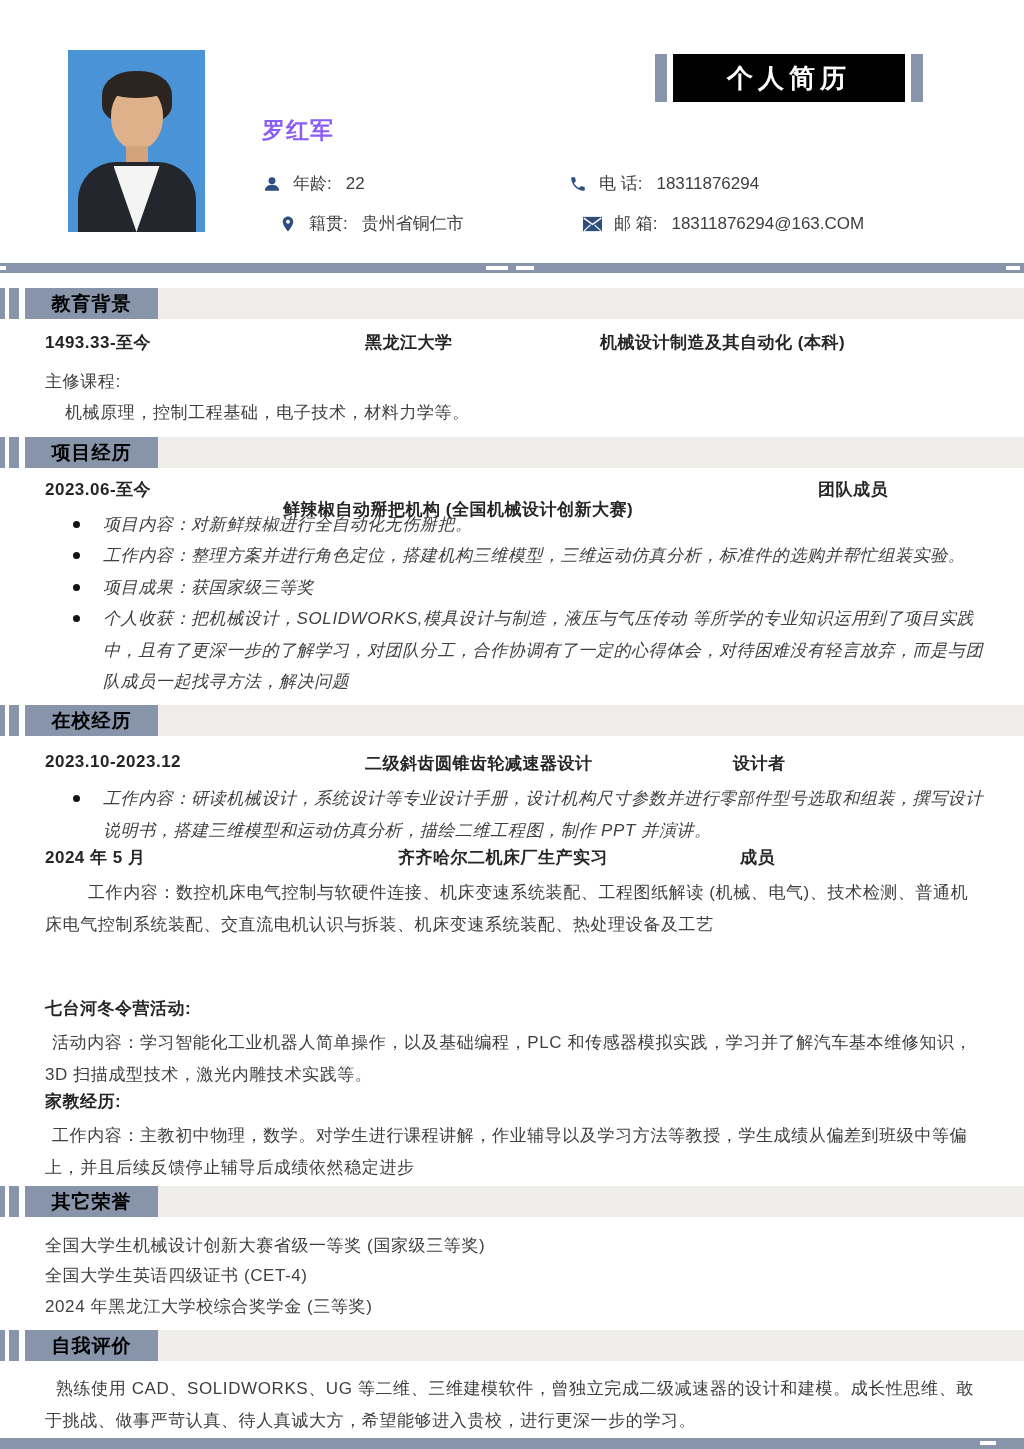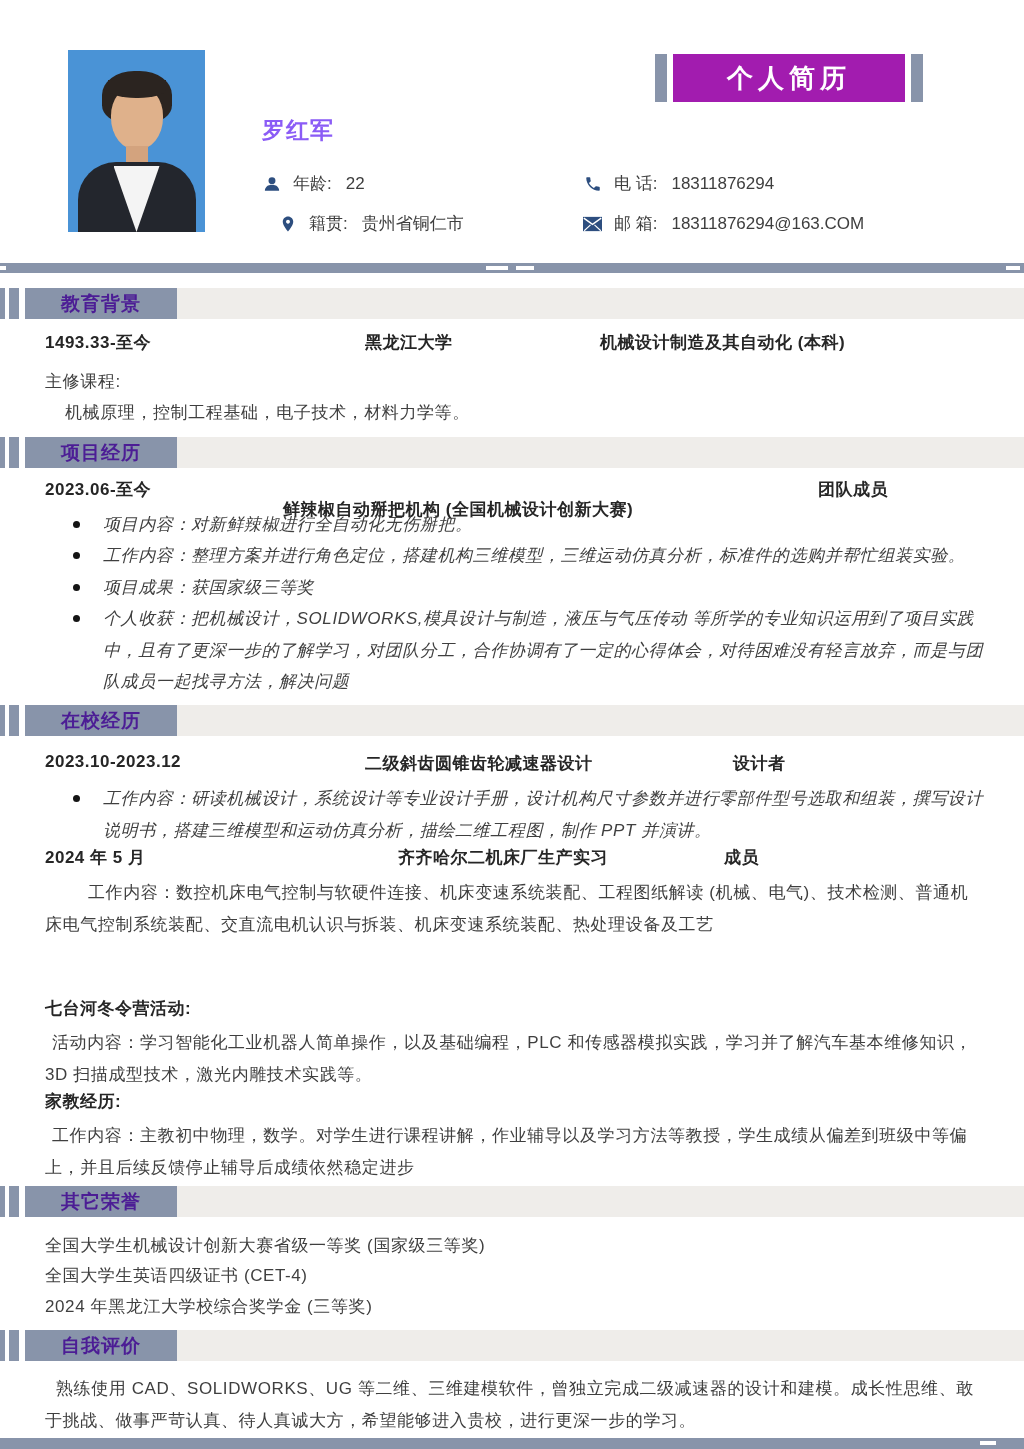--- a/index.html
+++ b/index.html
@@ -15,31 +15,31 @@
   .ph-neck{position:absolute;left:50%;top:96px;transform:translateX(-50%);width:22px;height:16px;background:#d3a37e;}
   .ph-body{position:absolute;left:50%;bottom:-4px;transform:translateX(-50%);width:118px;height:74px;background:#23262d;border-radius:38px 38px 0 0;}
   .ph-shirt{position:absolute;left:50%;bottom:0;transform:translateX(-50%);width:46px;height:66px;background:#f4f4f4;clip-path:polygon(0 0,100% 0,50% 100%);}
   .name{font-size:23px;font-weight:700;color:#8b5cf6;letter-spacing:1px;}
   .c-row{position:absolute;display:flex;align-items:center;gap:12px;font-size:17px;color:#3e3e3e;}
   .c-icon{display:inline-flex;width:19px;justify-content:center;}
   .c-val{margin-left:2px;}
   
   .badge{position:absolute;left:655px;top:54px;display:flex;align-items:stretch;gap:6px;height:48px;}
   .badge-bar{width:12px;background:#8894aa;}
-  .badge-box{width:232px;background:#a21caf;color:#ffffff;font-size:26px;font-weight:700;
+  .badge-box{width:232px;background:#000000;color:#ffffff;font-size:26px;font-weight:700;
              display:flex;align-items:center;justify-content:center;letter-spacing:5px;}
   
   .rule{position:absolute;left:0;width:1024px;height:10px;background:#8894aa;}
   .notch{position:absolute;top:3px;height:4px;background:#ffffff;}
   
   .sec{position:absolute;left:0;width:1024px;height:31px;}
   .sec-b1{position:absolute;left:0;top:0;width:5px;height:31px;background:#8894aa;}
   .sec-b2{position:absolute;left:9px;top:0;width:10px;height:31px;background:#8894aa;}
   .sec-band{position:absolute;left:25px;right:0;top:0;height:31px;background:#efedea;}
-  .sec-label{position:absolute;left:25px;top:0;width:152px;height:31px;background:#8894aa;color:#4c1d95;
+  .sec-label{position:absolute;left:25px;top:0;width:133px;height:31px;background:#8894aa;color:#000000;
              font-size:19px;font-weight:700;display:flex;align-items:center;justify-content:center;letter-spacing:1px;}
   
   .row-item{position:absolute;font-size:17px;font-weight:700;color:#262626;letter-spacing:.5px;white-space:nowrap;}
   .para{position:absolute;left:45px;width:935px;}
   .bullet{position:absolute;left:103px;width:897px;font-style:italic;}
   .bullet::before{content:"";position:absolute;left:-30px;top:12px;width:7px;height:7px;border-radius:50%;background:#141414;}
   .heading{position:absolute;left:45px;font-size:17px;font-weight:700;color:#262626;letter-spacing:.5px;}
   .footer{position:absolute;left:0;top:1438px;width:1024px;height:11px;background:#8894aa;}
 </style>
 </head>
@@ -70,21 +70,21 @@
   </div>
   <div class="c-row" style="left:278px;top:212px;justify-content:center;">
     <span class="c-icon">
       <svg viewBox="0 0 24 24" width="18" height="18">
           <path fill="#2d4e7f" d="M12 2C8.1 2 5 5.1 5 9c0 5.2 7 13 7 13s7-7.8 7-13c0-3.9-3.1-7-7-7zm0 9.6c-1.4 0-2.6-1.2-2.6-2.6S10.6 6.4 12 6.4s2.6 1.2 2.6 2.6-1.2 2.6-2.6 2.6z"></path>
         </svg>
     </span>
     <span>籍贯:</span>
     <span class="c-val">贵州省铜仁市</span>
   </div>
-  <div class="c-row" style="left:583px;top:172px;">
+  <div class="c-row" style="left:568px;top:172px;">
     <span class="c-icon">
       <svg viewBox="0 0 24 24" width="18" height="18">
           <path fill="#2d4e7f" d="M6.6 10.8c1.4 2.8 3.8 5.2 6.6 6.6l2.2-2.2c.3-.3.7-.4 1-.2 1.1.4 2.4.6 3.6.6.6 0 1 .4 1 1V20c0 .6-.4 1-1 1C10.9 21 3 13.1 3 4c0-.6.4-1 1-1h3.4c.6 0 1 .4 1 1 0 1.3.2 2.5.6 3.6.1.3 0 .7-.2 1l-2.2 2.2z"></path>
         </svg>
     </span>
     <span>电 话:</span>
     <span class="c-val">18311876294</span>
   </div>
   <div class="c-row" style="left:583px;top:212px;">
     <span class="c-icon">
@@ -142,21 +142,21 @@
     <span class="sec-b2"></span>
     <span class="sec-band"></span>
     <span class="sec-label">在校经历</span>
   </div>
   <div class="row-item" style="left:45px;top:752px;">2023.10-2023.12</div>
   <div class="row-item" style="left:365px;top:752px;">二级斜齿圆锥齿轮减速器设计</div>
   <div class="row-item" style="left:733px;top:752px;">设计者</div>
   <div class="bullet txt" style="top:783px;">工作内容：研读机械设计，系统设计等专业设计手册，设计机构尺寸参数并进行零部件型号选取和组装，撰写设计说明书，搭建三维模型和运动仿真分析，描绘二维工程图，制作 PPT 并演讲。</div>
   <div class="row-item" style="left:45px;top:846px;">2024 年 5 月</div>
   <div class="row-item" style="left:398px;top:846px;">齐齐哈尔二机床厂生产实习</div>
-  <div class="row-item" style="left:724px;top:846px;">成员</div>
+  <div class="row-item" style="left:740px;top:846px;">成员</div>
   <div class="para txt" style="top:877px;text-indent:43px;">工作内容：数控机床电气控制与软硬件连接、机床变速系统装配、工程图纸解读 (机械、电气)、技术检测、普通机床电气控制系统装配、交直流电机认识与拆装、机床变速系统装配、热处理设备及工艺</div>
 
   <div class="heading" style="top:997px;">七台河冬令营活动:</div>
   <div class="para txt" style="top:1027px;text-indent:7px;">活动内容：学习智能化工业机器人简单操作，以及基础编程，PLC 和传感器模拟实践，学习并了解汽车基本维修知识，3D 扫描成型技术，激光内雕技术实践等。</div>
   <div class="heading" style="top:1090px;">家教经历:</div>
   <div class="para txt" style="top:1120px;text-indent:7px;">工作内容：主教初中物理，数学。对学生进行课程讲解，作业辅导以及学习方法等教授，学生成绩从偏差到班级中等偏上，并且后续反馈停止辅导后成绩依然稳定进步</div>
 
   <div class="sec" style="top:1186px;">
     <span class="sec-b1"></span>
     <span class="sec-b2"></span>

